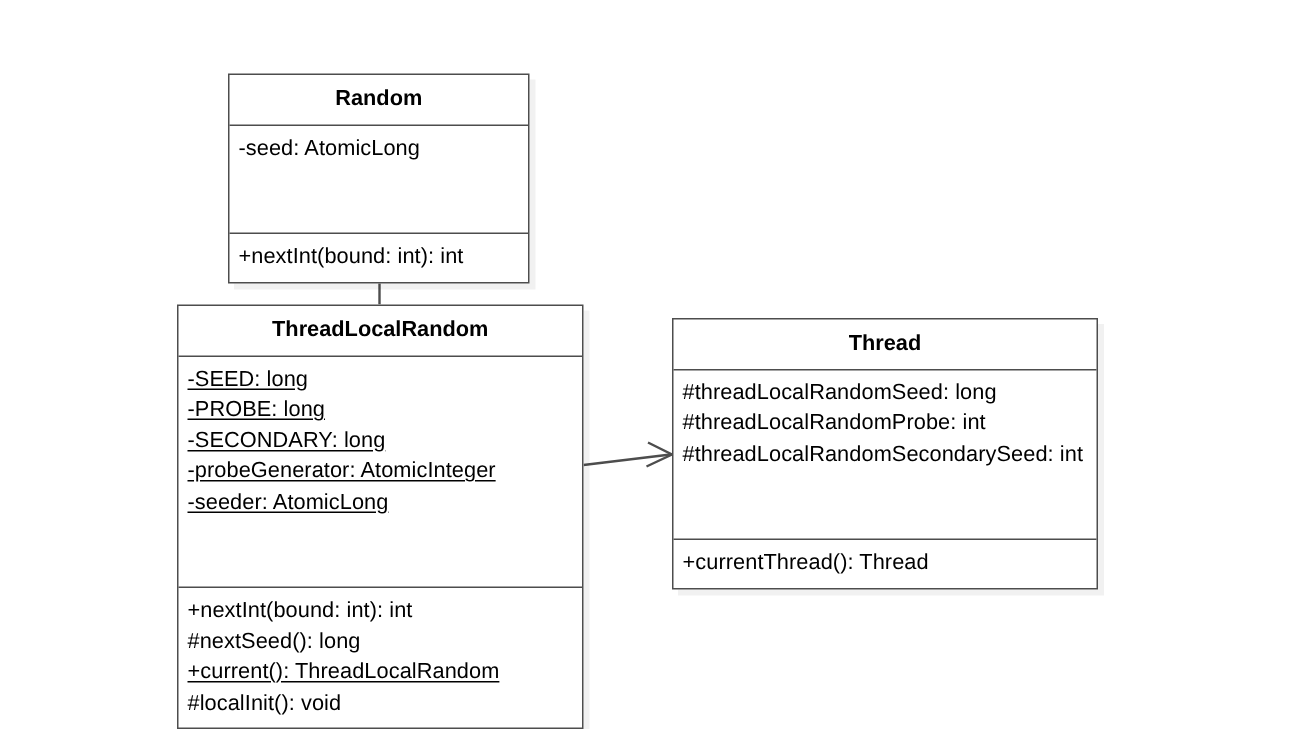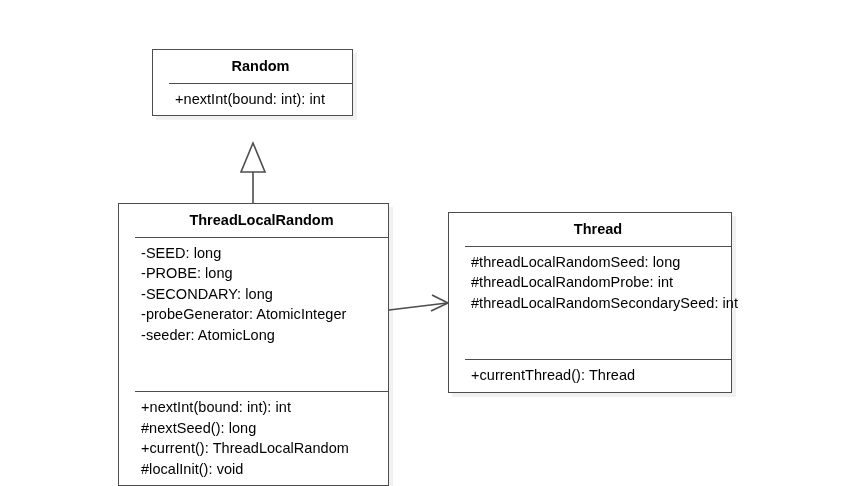--- a/index.html
+++ b/index.html
@@ -25,21 +25,20 @@
   }
 
   
   .uml-class {
     position: absolute;
     background: #ffffff;
     border: 1.6px solid #4d4d4d;
     box-sizing: border-box;
     box-shadow: 4px 4px 0 0 rgba(0, 0, 0, 0.055);
     z-index: 5;
-    padding-left: 16px;
   }
 
   .uml-title {
     text-align: center;
     font-weight: bold;
     font-size: 14.5px;
     line-height: 1;
     padding: 9px 6px 9px 6px;
     border-bottom: 1.6px solid #4d4d4d;
     white-space: nowrap;
@@ -56,20 +55,21 @@
   .uml-member {
     font-size: 14.5px;
     line-height: 20.5px;
     white-space: nowrap;
     letter-spacing: 0.05px;
   }
   .uml-member > span.mtext {
     display: inline;
   }
   .uml-member.static > span.mtext {
+    text-decoration: underline;
     text-underline-offset: 2px;
   }
 
   
   .connector-svg {
     position: absolute;
     left: 0;
     top: 0;
     width: 860px;
     height: 486px;
@@ -107,20 +107,23 @@
 
     <g>
       <line class="conn-line" x1="389" y1="310" x2="447" y2="303"></line>
       <polyline class="conn-arrowhead" points="432,295 448,303 431,311"></polyline>
     </g>
   </svg>
 
   <div class="uml-class" style="left:152px; top:49px; width:201px;">
     <div class="uml-title">Random</div>
 
+    <div class="uml-compartment">
+      <div class="uml-member"><span class="mtext">-seed: AtomicLong</span></div>
+    </div>
 
     <div class="uml-compartment">
       <div class="uml-member"><span class="mtext">+nextInt(bound: int): int</span></div>
     </div>
   </div>
 
   <div class="uml-class" style="left:118px; top:203px; width:271px;">
     <div class="uml-title">ThreadLocalRandom</div>
 
     <div class="uml-compartment">

